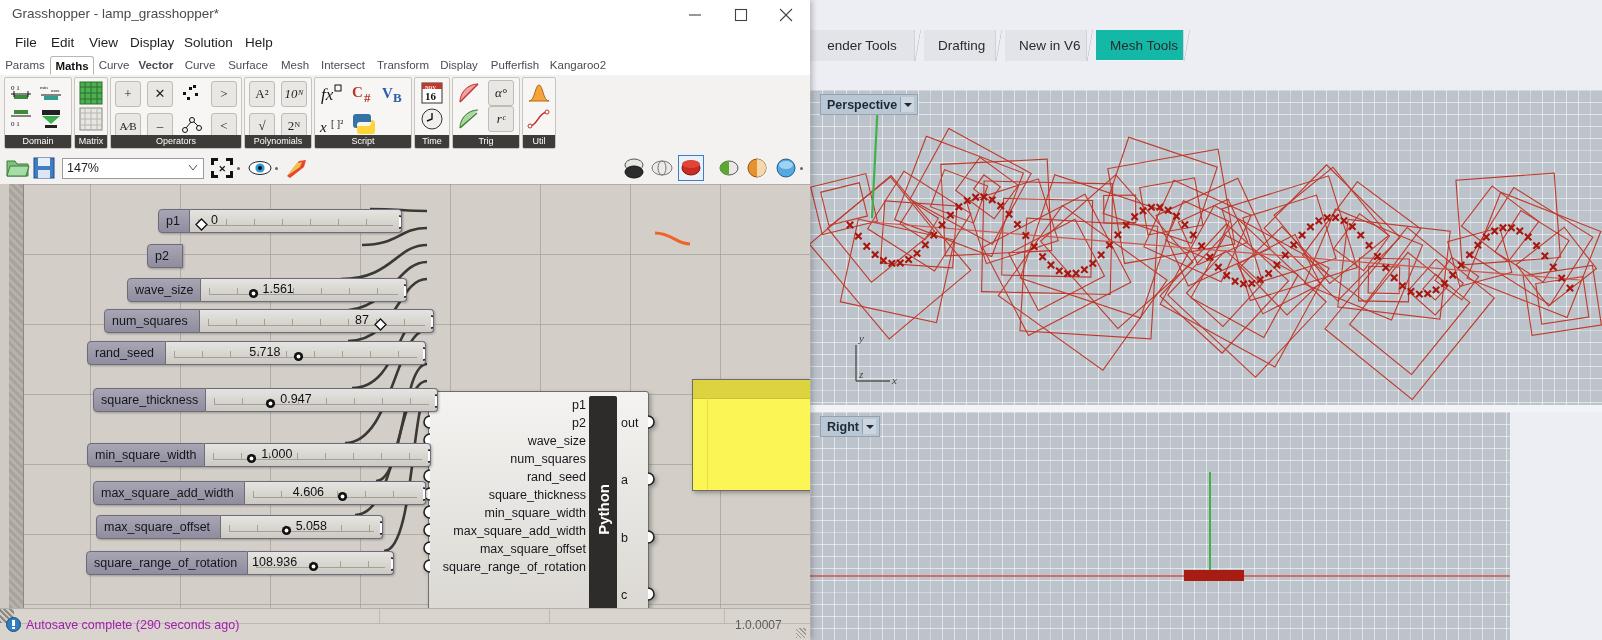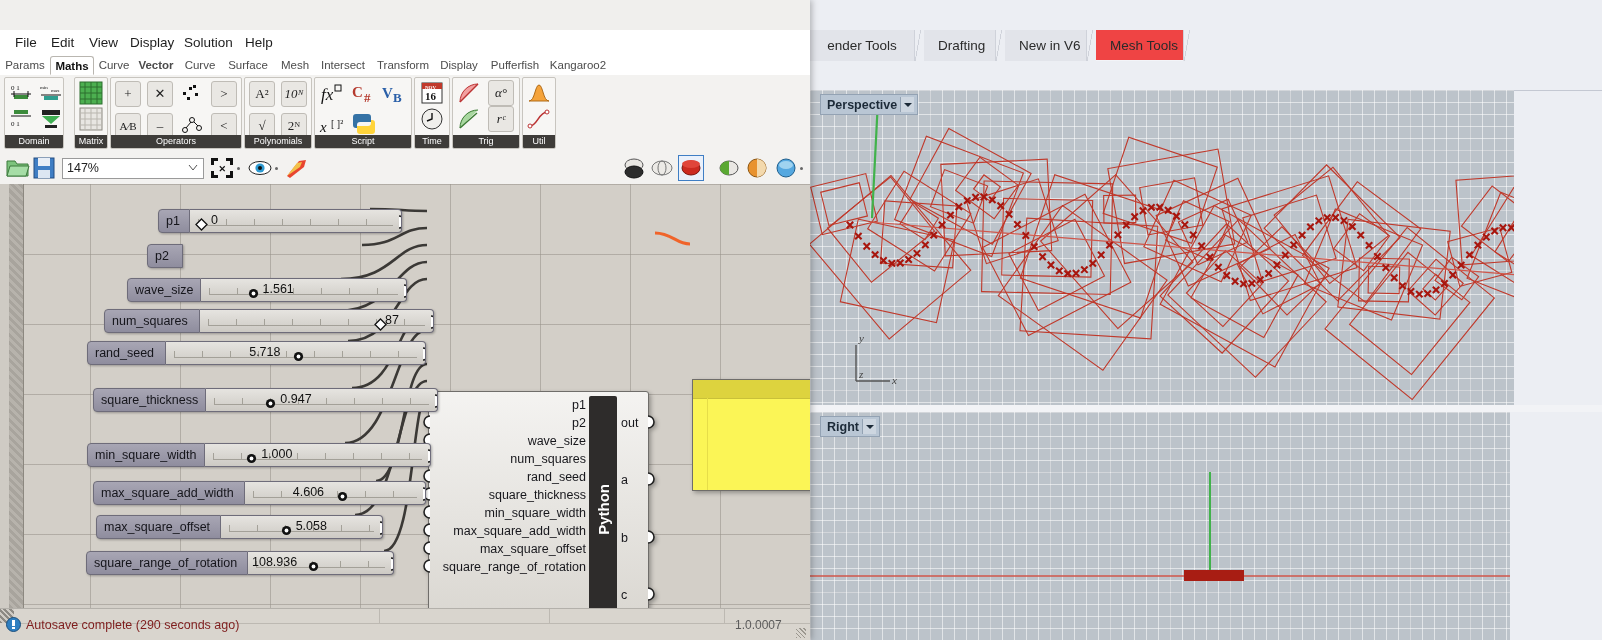--- a/index.html
+++ b/index.html
@@ -5,28 +5,28 @@
   html,body{margin:0;padding:0;background:#fff;}
   body{width:1602px;height:640px;overflow:hidden;font-family:"Liberation Sans",sans-serif;}
   #root{position:relative;width:1602px;height:640px;}
 
   
   #rhino{position:absolute;left:810px;top:0;width:792px;height:640px;background:#eceef3;}
   .rh-tabstrip{position:absolute;left:0;top:30px;width:792px;height:32px;background:#eceef3;border-bottom:1px solid #c9ccd6;}
   .rh-tab{position:absolute;top:0;height:31px;line-height:31px;font-size:13.5px;color:#2b2b2b;
           background:#e2e4ea;border-right:1px solid #cfd2da;padding:0 14px;box-sizing:border-box;
           text-align:center;white-space:nowrap;}
-  .rh-tab.sel{background:#ef4444;border-bottom:1px solid #f3f4f8;text-align:center;}
+  .rh-tab.sel{background:#14b8a6;border-bottom:1px solid #f3f4f8;text-align:center;}
   .rh-tab::after{content:"";position:absolute;right:-9px;top:0;width:10px;height:31px;
                  background:linear-gradient(100deg, transparent 46%, #cfd2da 47%, #cfd2da 52%, transparent 53%);}
   .rh-toolarea{position:absolute;left:0;top:62px;width:792px;height:28px;background:#eceef3;border-bottom:1px solid #c4c8d2;}
 
   
   .vp{position:absolute;background:#bcc3ca;overflow:hidden;}
-  #vp-persp{left:0;top:90px;width:704px;height:315px;}
+  #vp-persp{left:0;top:90px;width:792px;height:315px;}
   #vp-right{left:0;top:412px;width:700px;height:228px;}
   .vp-gap{position:absolute;left:0;top:405px;width:792px;height:7px;background:#f2f3f6;}
   .vp-grid{position:absolute;inset:0;
      background-image:
        linear-gradient(to right, rgba(255,255,255,.55) 1px, transparent 1px),
        linear-gradient(to bottom, rgba(255,255,255,.55) 1px, transparent 1px),
        linear-gradient(to right, rgba(120,128,140,.45) 1px, transparent 1px),
        linear-gradient(to bottom, rgba(120,128,140,.45) 1px, transparent 1px);
      background-size:12px 12px,12px 12px,60px 60px,60px 60px;}
   .vp-label{position:absolute;left:10px;top:4px;height:19px;display:flex;align-items:center;gap:3px;
@@ -106,21 +106,21 @@
   #pycomp .outlbl{position:absolute;left:192px;font-size:12.5px;color:#17171c;white-space:nowrap;}
 
   
   #panel{position:absolute;left:692px;top:195px;width:130px;height:110px;background:#fbf556;
          border:1px solid #6f6d6a;filter:drop-shadow(2px 2px 2px rgba(0,0,0,.3));}
   #panel .hd{position:absolute;left:0;top:0;width:100%;height:18px;background:#ddd33e;border-bottom:1px solid #c9c03a;}
   #panel .ln{position:absolute;left:14px;top:18px;width:1px;height:92px;background:#e6dd49;}
 
   
   .gh-status{position:absolute;left:0;top:608px;width:810px;height:32px;background:#d9d5ce;border-top:1px solid #b3b0aa;}
-  .stxt{position:absolute;left:26px;top:9px;font-size:12.5px;color:#7f1d1d;}
+  .stxt{position:absolute;left:26px;top:9px;font-size:12.5px;color:#a21caf;}
   .sver{position:absolute;left:735px;top:9px;font-size:12px;color:#5b5b5b;}
   .sico{position:absolute;left:6px;top:8px;width:15px;height:15px;}
   .scell{position:absolute;top:0;height:14px;border-right:1px solid #bdb9b2;border-bottom:1px solid #bdb9b2;}
   .sgrip{position:absolute;left:0;top:0;width:14px;height:14px;
      background:repeating-linear-gradient(45deg,#8d8a84 0 2px,#cfcbc4 2px 4px);}
   .resz{position:absolute;right:4px;bottom:3px;width:10px;height:10px;
      background:repeating-linear-gradient(45deg,#9b978f 0 1px,transparent 1px 3px);}
   svg{overflow:visible;}
 </style>
 </head>
@@ -320,20 +320,39 @@
       </svg>
       <div class="vp-label">
         <span>Right</span>
         <i class="cap"></i>
       </div>
     </div>
   </div>
 
   <div id="gh">
 
+    <div class="gh-title">
+      <div class="t">Grasshopper - lamp_grasshopper*</div>
+      <div class="wbtn" style="left:672px;">
+        <svg width="12" height="12">
+            <line x1="0" y1="6" x2="12" y2="6" stroke="#444" stroke-width="1.1"></line>
+          </svg>
+      </div>
+      <div class="wbtn" style="left:718px;">
+        <svg width="12" height="12">
+            <rect x="0.5" y="0.5" width="11" height="11" fill="none" stroke="#444" stroke-width="1.1"></rect>
+          </svg>
+      </div>
+      <div class="wbtn" style="left:763px;">
+        <svg width="12" height="12">
+            <line x1="0" y1="0" x2="12" y2="12" stroke="#444" stroke-width="1.1"></line>
+            <line x1="12" y1="0" x2="0" y2="12" stroke="#444" stroke-width="1.1"></line>
+          </svg>
+      </div>
+    </div>
 
     <div class="gh-menu">
       <div class="mi" style="left:8px;">File</div>
       <div class="mi" style="left:44px;">Edit</div>
       <div class="mi" style="left:82px;">View</div>
       <div class="mi" style="left:123px;">Display</div>
       <div class="mi" style="left:177px;">Solution</div>
       <div class="mi" style="left:238px;">Help</div>
       <div class="gh-doc">lamp_grasshopper</div>
     </div>
@@ -348,21 +367,21 @@
       <div class="ghtab" style="left:276px;width:38px;">Mesh</div>
       <div class="ghtab" style="left:316px;width:54px;">Intersect</div>
       <div class="ghtab" style="left:373px;width:60px;">Transform</div>
       <div class="ghtab" style="left:436px;width:46px;">Display</div>
       <div class="ghtab" style="left:486px;width:58px;">Pufferfish</div>
       <div class="ghtab" style="left:546px;width:64px;">Kangaroo2</div>
     </div>
 
     <div class="gh-ribbon">
 
-      <div class="grp" style="left:4px;width:60px;">
+      <div class="grp" style="left:4px;width:68px;">
         <div class="ico flat" style="left:3px;top:2px;">
           <svg width="22" height="22">
               <text x="1" y="8" font-size="7" fill="#111">0  1</text>
               <line x1="1" y1="12" x2="21" y2="12" stroke="#111"></line>
               <rect x="4" y="13" width="14" height="4" fill="#3b8b3b"></rect>
               <line x1="4" y1="9" x2="4" y2="15" stroke="#111"></line>
               <line x1="18" y1="9" x2="18" y2="15" stroke="#111"></line>
             </svg>
         </div>
         <div class="ico flat" style="left:33px;top:2px;">
@@ -738,21 +757,21 @@
                 </svg></div>
             </div>
           </div>
           <div class="sl" style="left: 104px; top: 125px; width: 330px;">
             <div class="nm" style="width: 96px;">num_squares</div>
             <div class="tr">
               <div class="ticks"></div>
               <div class="grip" style="left: 175.48px;"><svg viewBox="0 0 11 11">
                   <polygon points="5.5,0 11,5.5 5.5,11 0,5.5" fill="#fff" stroke="#111" stroke-width="1.3"></polygon>
                 </svg></div>
-              <div class="val" style="left: 155.08px; margin-left: 30px;">87</div>
+              <div class="val" style="left: 155.08px;">87</div>
               <div class="port"><svg viewBox="0 0 13 14">
                   <path d="M2 1 a6 6 0 110 12" fill="#fff" stroke="#222" stroke-width="1.6"></path>
                 </svg></div>
             </div>
           </div>
           <div class="sl" style="left: 87px; top: 157px; width: 339px;">
             <div class="nm" style="width: 79px;">rand_seed</div>
             <div class="tr">
               <div class="ticks"></div>
               <div class="grip" style="left: 127.2px;"><svg viewBox="0 0 11 11">

